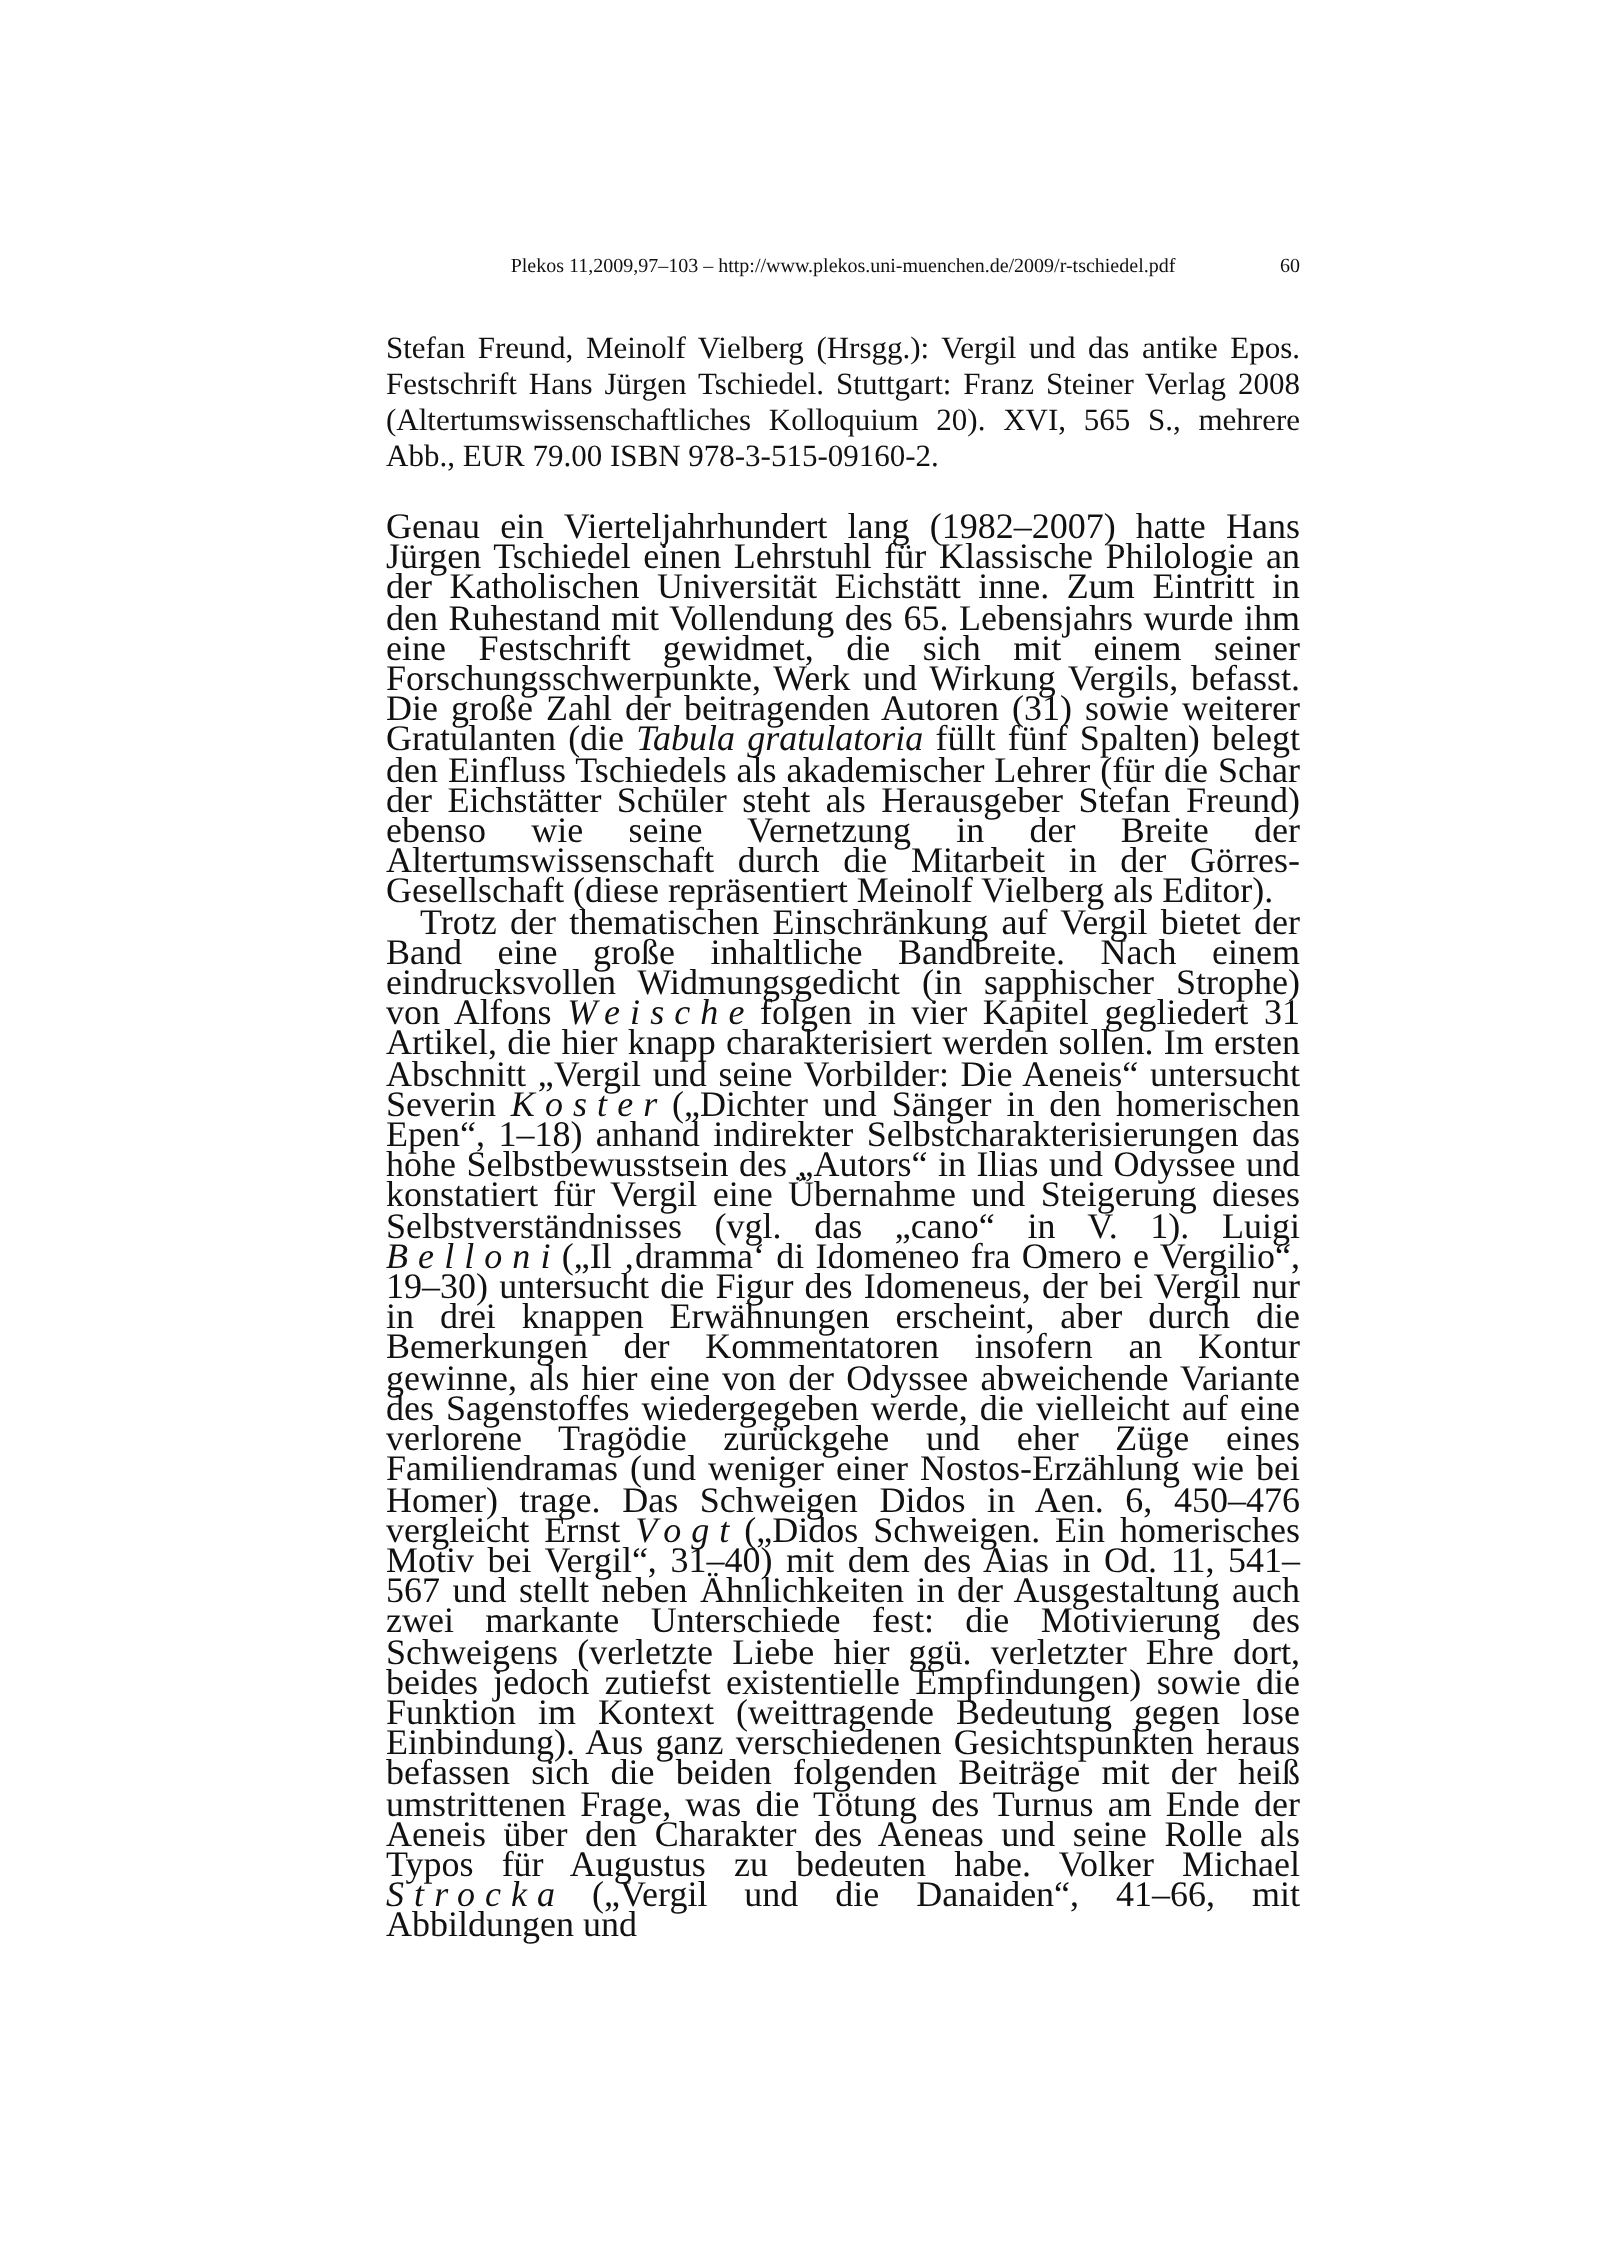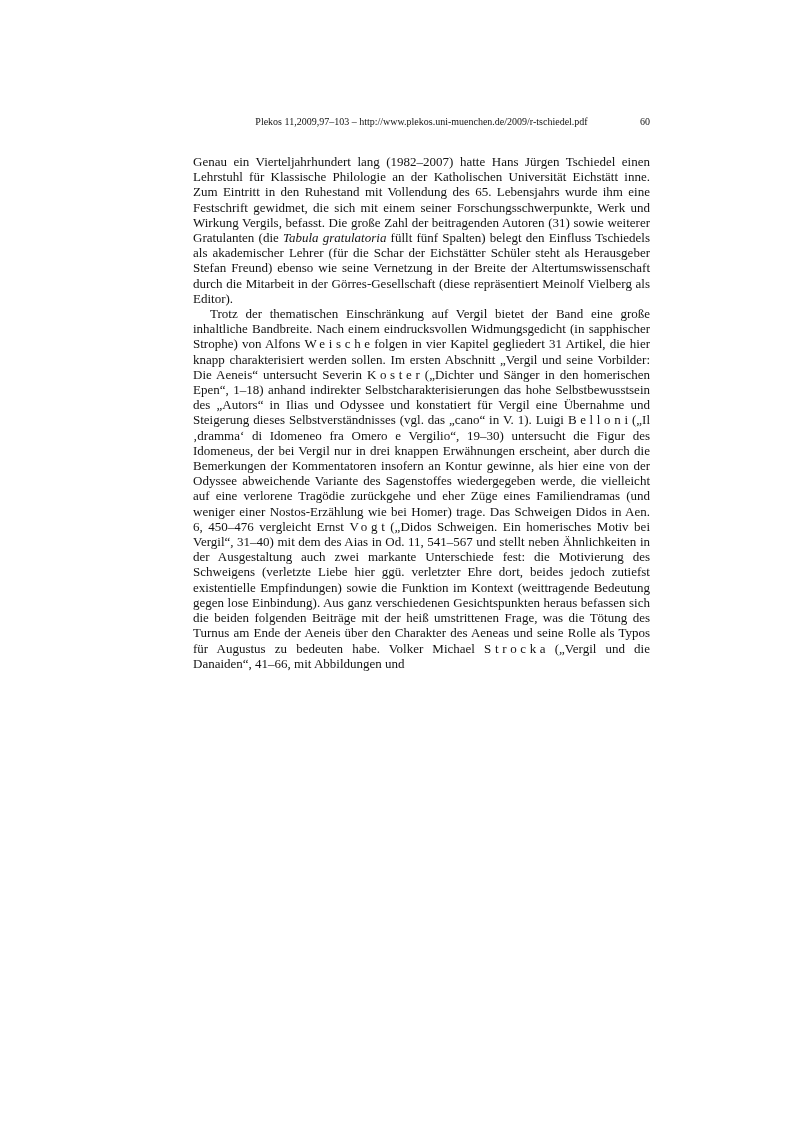--- a/index.html
+++ b/index.html
@@ -13,21 +13,21 @@
     height: 1131px;
     background: #ffffff;
     color: #111111;
     font-family: "Liberation Serif", "DejaVu Serif", serif;
     overflow: hidden;
     box-sizing: border-box;
   }
   .content {
     position: absolute;
     left: 193px;
-    top: 116px;
+    top: 128px;
     width: 457px;
   }
   .running-header {
     position: relative;
     font-size: 10px;
     line-height: 12px;
     text-align: center;
     margin-bottom: 26px;
     white-space: nowrap;
   }
@@ -37,47 +37,49 @@
     top: 0;
   }
   h1.citation-title {
     font-size: 15.5px;
     line-height: 18px;
     font-weight: normal;
     text-align: justify;
     margin: 0 0 18px 0;
   }
   .review-body p {
-    font-size: 13px;
+    font-size: 18px;
     line-height: 15.2px;
     text-align: justify;
     margin: 0;
   }
   .review-body p.indent {
     text-indent: 17px;
   }
   .it {
     font-style: italic;
   }
   .sperr {
     letter-spacing: 0.28em;
     margin-right: -0.28em;
+    font-style: italic;
   }
 </style>
 </head>
 <body>
 
 <div class="page">
   <div class="content">
 
     <div class="running-header">
       <span>Plekos 11,2009,97–103 – http://www.plekos.uni-muenchen.de/2009/r-tschiedel.pdf</span>
       <span class="page-number">60</span>
     </div>
 
+    <h1 class="citation-title">Stefan Freund, Meinolf Vielberg (Hrsgg.): Vergil und das antike Epos. Festschrift Hans Jürgen Tschiedel. Stuttgart: Franz Steiner Verlag 2008 (Altertumswissenschaftliches Kolloquium 20). XVI, 565 S., mehrere Abb., EUR 79.00 ISBN 978-3-515-09160-2.</h1>
 
     <div class="review-body" id="review-body">
         <p class=""><span>Genau ein Vierteljahrhundert lang (1982–2007) hatte Hans Jürgen Tschiedel einen Lehrstuhl für Klassische Philologie an der Katholischen Universität Eichstätt inne. Zum Eintritt in den Ruhestand mit Vollendung des 65. Lebensjahrs wurde ihm eine Festschrift gewidmet, die sich mit einem seiner Forschungsschwerpunkte, Werk und Wirkung Vergils, befasst. Die große Zahl der beitragenden Autoren (31) sowie weiterer Gratulanten (die </span><span class="it">Tabula gratulatoria</span><span> füllt fünf Spalten) belegt den Einfluss Tschiedels als akademischer Lehrer (für die Schar der Eichstätter Schüler steht als Herausgeber Stefan Freund) ebenso wie seine Vernetzung in der Breite der Altertumswissenschaft durch die Mitarbeit in der Görres-Gesellschaft (diese repräsentiert Meinolf Vielberg als Editor).</span></p>
         <p class="indent"><span>Trotz der thematischen Einschränkung auf Vergil bietet der Band eine große inhaltliche Bandbreite. Nach einem eindrucksvollen Widmungsgedicht (in sapphischer Strophe) von Alfons </span><span class="sperr">Weische</span><span> folgen in vier Kapitel gegliedert 31 Artikel, die hier knapp charakterisiert werden sollen. Im ersten Abschnitt „Vergil und seine Vorbilder: Die Aeneis“ untersucht Severin </span><span class="sperr">Koster</span><span> („Dichter und Sänger in den homerischen Epen“, 1–18) anhand indirekter Selbstcharakterisierungen das hohe Selbstbewusstsein des „Autors“ in Ilias und Odyssee und konstatiert für Vergil eine Übernahme und Steigerung dieses Selbstverständnisses (vgl. das „cano“ in V. 1). Luigi </span><span class="sperr">Belloni</span><span> („Il ‚dramma‘ di Idomeneo fra Omero e Vergilio“, 19–30) untersucht die Figur des Idomeneus, der bei Vergil nur in drei knappen Erwähnungen erscheint, aber durch die Bemerkungen der Kommentatoren insofern an Kontur gewinne, als hier eine von der Odyssee abweichende Variante des Sagenstoffes wiedergegeben werde, die vielleicht auf eine verlorene Tragödie zurückgehe und eher Züge eines Familiendramas (und weniger einer Nostos-Erzählung wie bei Homer) trage. Das Schweigen Didos in Aen. 6, 450–476 vergleicht Ernst </span><span class="sperr">Vogt</span><span> („Didos Schweigen. Ein homerisches Motiv bei Vergil“, 31–40) mit dem des Aias in Od. 11, 541–567 und stellt neben Ähnlichkeiten in der Ausgestaltung auch zwei markante Unterschiede fest: die Motivierung des Schweigens (verletzte Liebe hier ggü. verletzter Ehre dort, beides jedoch zutiefst existentielle Empfindungen) sowie die Funktion im Kontext (weittragende Bedeutung gegen lose Einbindung). Aus ganz verschiedenen Gesichtspunkten heraus befassen sich die beiden folgenden Beiträge mit der heiß umstrittenen Frage, was die Tötung des Turnus am Ende der Aeneis über den Charakter des Aeneas und seine Rolle als Typos für Augustus zu bedeuten habe. Volker Michael </span><span class="sperr">Strocka</span><span> („Vergil und die Danaiden“, 41–66, mit Abbildungen und</span></p>
       </div>
 
   </div>
 </div>
 
 </body></html>

